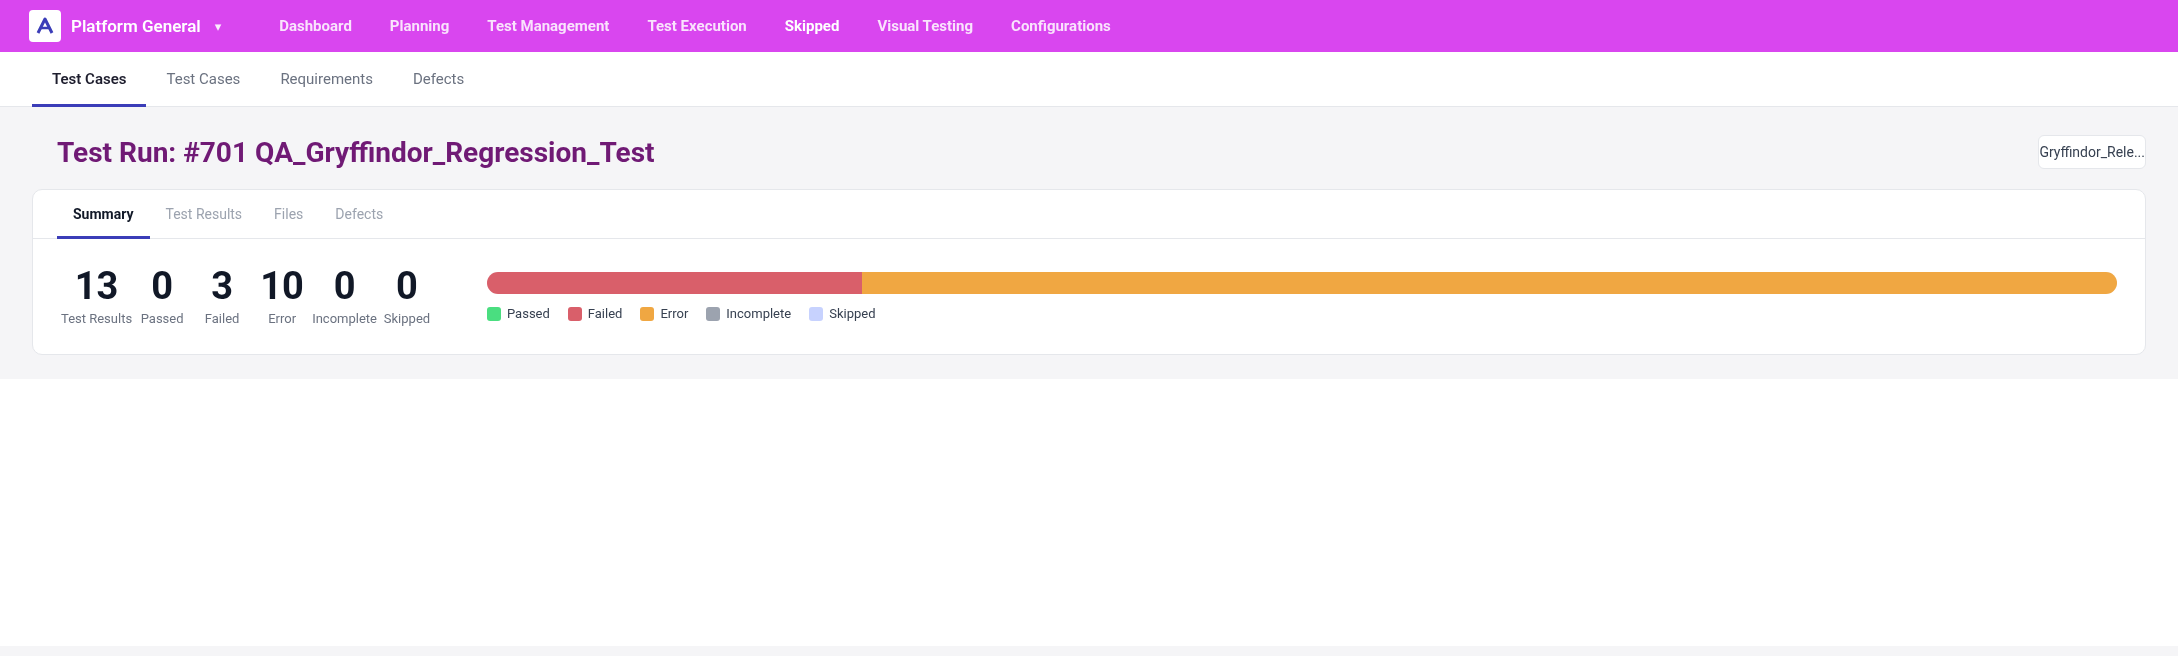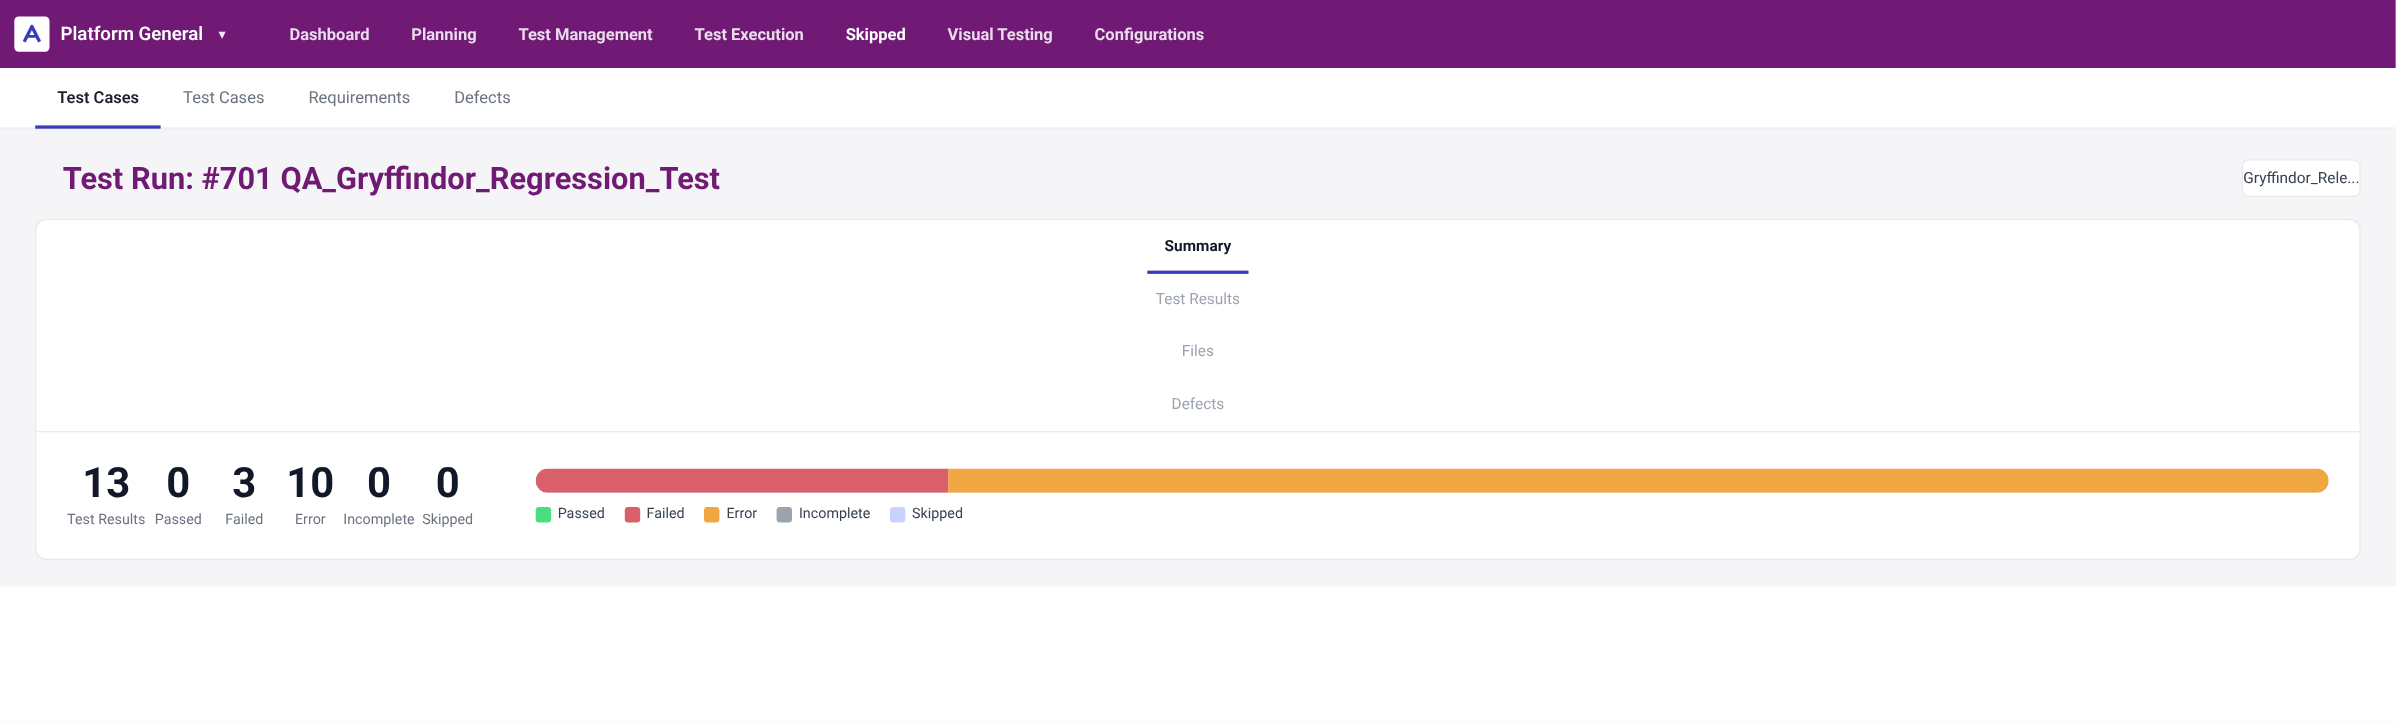--- a/index.html
+++ b/index.html
@@ -1,24 +1,24 @@
 <!DOCTYPE html>
 <html><head>
   <meta charset="utf-8">
   <style>
     * { box-sizing: border-box; margin: 0; padding: 0; }
     body { font-family: -apple-system, BlinkMacSystemFont, 'Segoe UI', Roboto, sans-serif; background: #f5f5f7; }
 
     
     .navbar {
-      background: #701a75;
-      display: flex;
-      align-items: center;
-      padding: 0 13px;
-      height: 62px;
+      background: #d946ef;
+      display: flex;
+      align-items: center;
+      padding: 0 29px;
+      height: 52px;
       gap: 0;
     }
     .navbar-brand {
       display: flex;
       align-items: center;
       gap: 10px;
       margin-right: 40px;
     }
     .brand-logo {
       width: 32px;
@@ -130,21 +130,20 @@
       overflow: hidden;
     }
 
     
     .summary-tabs {
       display: flex;
       align-items: center;
       gap: 0;
       padding: 0 24px;
       border-bottom: 1px solid #e5e7eb;
-      flex-direction: column;
     }
     .summary-tab {
       padding: 16px 16px 14px;
       font-size: 14px;
       color: #9ca3af;
       cursor: pointer;
       border-bottom: 3px solid transparent;
       margin-bottom: -1px;
     }
     .summary-tab.active {

